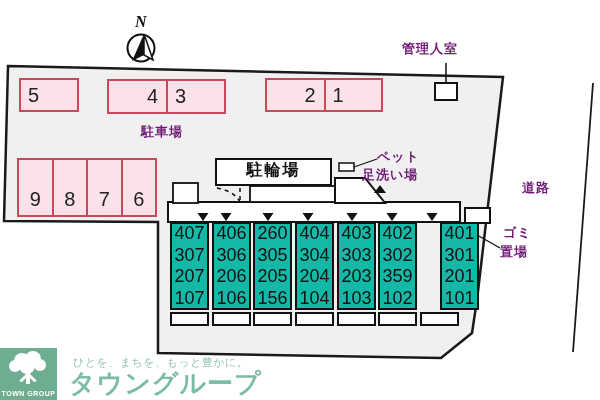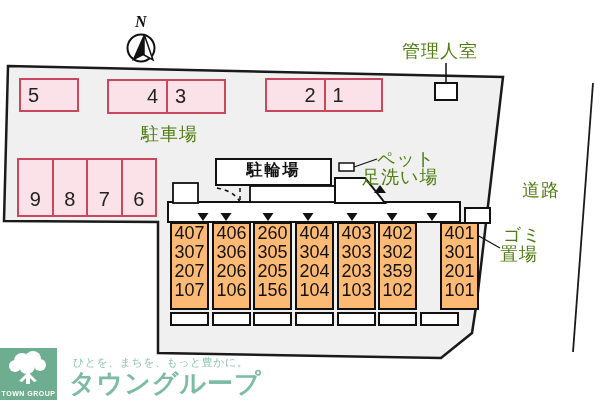--- a/index.html
+++ b/index.html
@@ -1,38 +1,38 @@
 <!DOCTYPE html>
 <html><head>
 <meta charset="utf-8">
 <style>
   html,body{margin:0;padding:0;background:#fff;}
   .canvas{position:relative;width:600px;height:400px;background:#ffffff;
           font-family:"Liberation Sans",sans-serif;color:#111;overflow:hidden;}
   svg.base{position:absolute;left:0;top:0;}
-  .jlabel{position:absolute;font-weight:normal;font-size:18px;color:#4d7c0f;
+  .jlabel{position:absolute;font-weight:bold;font-size:13px;color:#701a75;
           white-space:nowrap;letter-spacing:1px;line-height:1.05;}
   .nlabel{position:absolute;left:135px;top:13px;font-family:"Liberation Serif",serif;
           font-style:italic;font-weight:bold;font-size:16px;}
   
   .pgroup{position:absolute;display:flex;background:#FBE2E8;
           border:2px solid #C9495C;box-sizing:border-box;}
   .pcell{flex:1;display:flex;align-items:center;font-size:20px;color:#222;}
   .pcell + .pcell{border-left:2px solid #C9495C;}
   .num-left{justify-content:flex-start;padding-left:7px;}
   .num-right{justify-content:flex-end;padding-right:8px;}
   .num-bottom{align-items:flex-end;justify-content:center;padding-bottom:4px;}
   
   .bike-box{position:absolute;left:215px;top:158px;width:117px;height:28px;background:#fff;
             border:2px solid #111;box-sizing:border-box;display:flex;align-items:flex-start;
             justify-content:center;font-weight:bold;font-size:16px;letter-spacing:2px;}
   
-  .bcol{position:absolute;top:222px;width:39px;height:88px;background:#fdba74;
+  .bcol{position:absolute;top:222px;width:39px;height:88px;background:#14b8a6;
         border:2px solid #111;box-sizing:border-box;display:flex;flex-direction:column;
-        align-items:center;justify-content:flex-start;font-size:18px;line-height:19px;color:#111;}
+        align-items:center;justify-content:space-between;font-size:18px;line-height:19px;color:#111;}
   .balc{position:absolute;top:312px;width:39px;height:14px;background:#fff;
         border:2px solid #111;box-sizing:border-box;}
   
   .logo-sq{position:absolute;left:0;top:348px;width:57px;height:52px;background:#6FAD91;}
   .logo-tag{position:absolute;left:73px;top:355px;font-size:11px;color:#8FC6AF;
             letter-spacing:0.5px;white-space:nowrap;}
   .logo-jp{position:absolute;left:69px;top:366px;font-size:26px;font-weight:bold;
            color:#7CBCA2;letter-spacing:1px;white-space:nowrap;}
   .logo-en{position:absolute;left:0;bottom:3px;width:100%;text-align:center;
            font-size:7px;font-weight:bold;color:#fff;letter-spacing:0.5px;}

